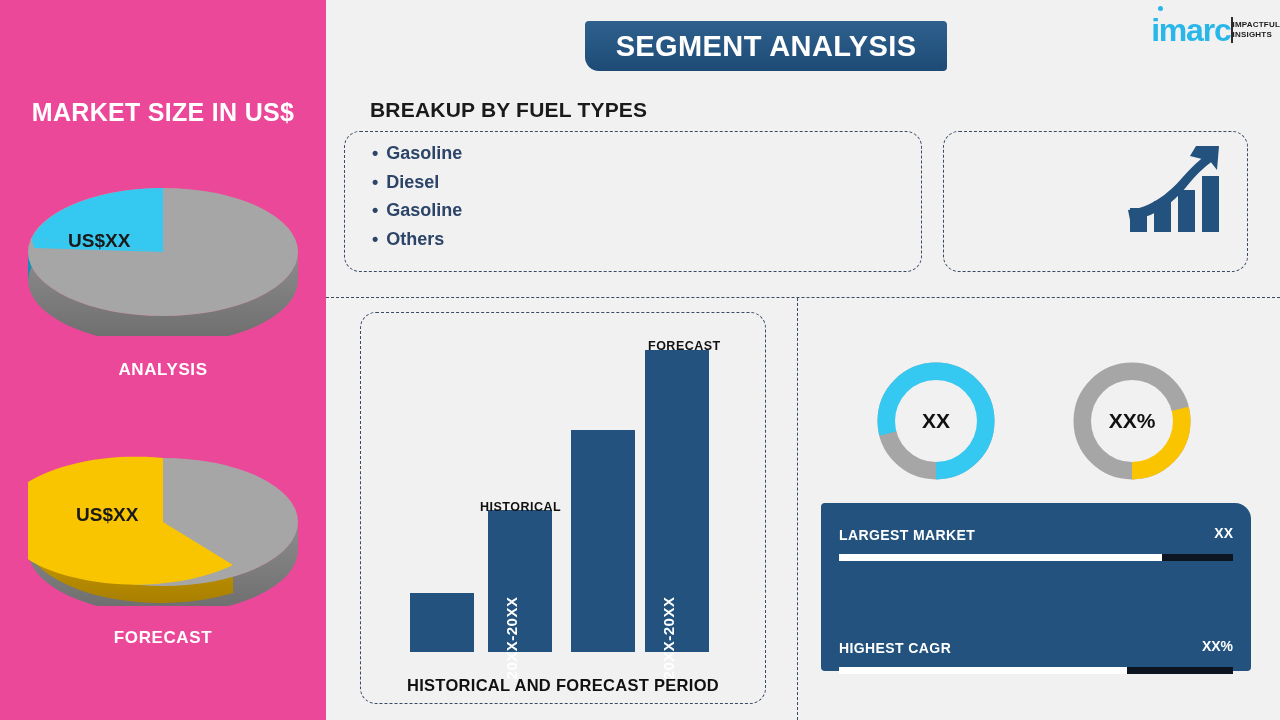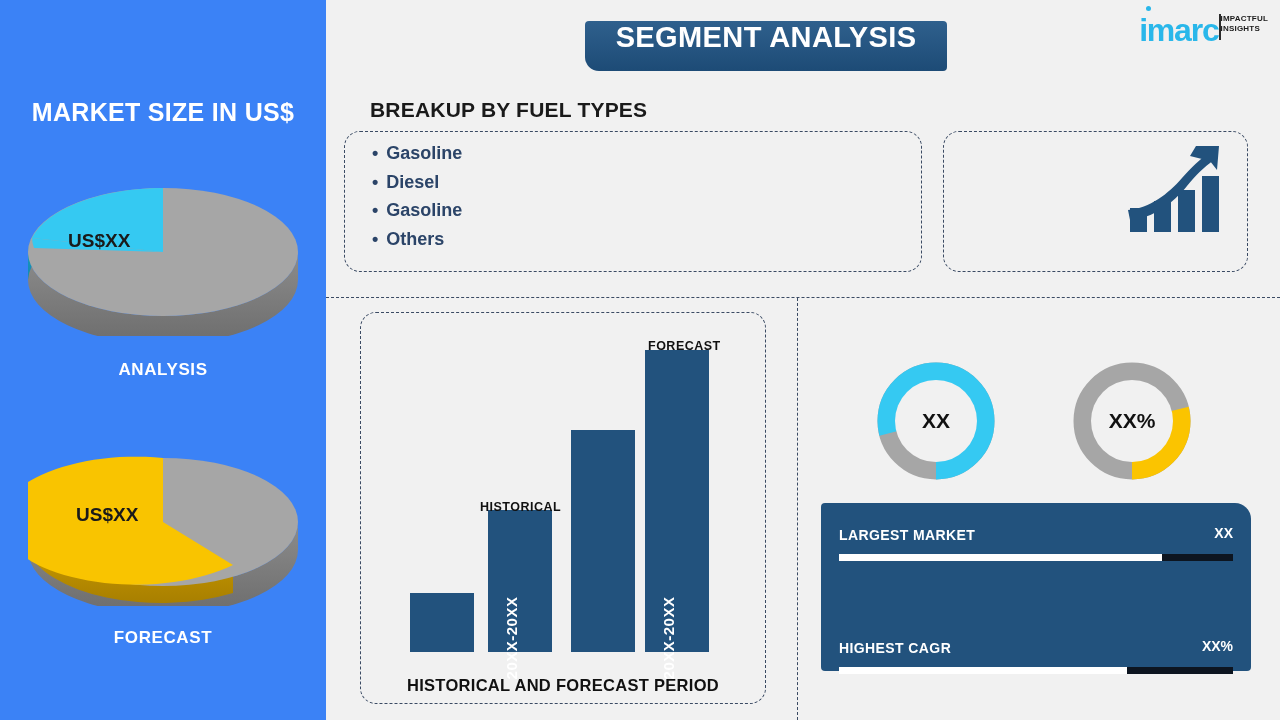--- a/index.html
+++ b/index.html
@@ -12,21 +12,21 @@
   .stage {
     position: relative;
     width: 1280px; height: 720px;
     background: #f1f1f1;
   }
 
   
   .sidebar {
     position: absolute; left: 0; top: 0;
     width: 326px; height: 720px;
-    background: #3b82f6;
+    background: #ec4899;
   }
   .sidebar-title {
     position: absolute; left: 0; top: 98px;
     width: 326px; text-align: center;
     color: #ffffff;
     font-size: 25px; font-weight: bold;
     letter-spacing: .3px;
   }
   .pie-wrap { position: absolute; left: 0; width: 326px; }
   .pie-wrap.current  { top: 160px; }
@@ -51,29 +51,29 @@
   .pie-caption.c1 { top: 360px; }
   .pie-caption.c2 { top: 628px; }
 
   
   .header-banner {
     position: absolute; left: 585px; top: 21px;
     width: 362px; height: 50px;
     background: linear-gradient(180deg,#2b5d8b 0%,#1e4d78 60%,#1b4straight 100%);
     background: linear-gradient(180deg,#2f608d 0%,#1d4b76 100%);
     border-radius: 4px 4px 4px 14px;
-    display: flex; align-items: flex-start; justify-content: center;
+    display: flex; align-items: center; justify-content: center;
   }
   .header-title {
     color: #ffffff; font-size: 29px; font-weight: bold;
     letter-spacing: .4px;
   }
   .logo {
-    position: absolute; right: 12px; top: 14px;
-    display: flex; align-items: flex-start; 
+    position: absolute; right: 0; top: 14px;
+    display: flex; align-items: center; 
   }
   .logo-mark {
     position: relative;
     color: #29b7ea;
     font-size: 32px; font-weight: bold;
     letter-spacing: -1.2px;
     line-height: 1;
   }
   .logo-dot {
     position: absolute; left: 7px; top: -8px;

